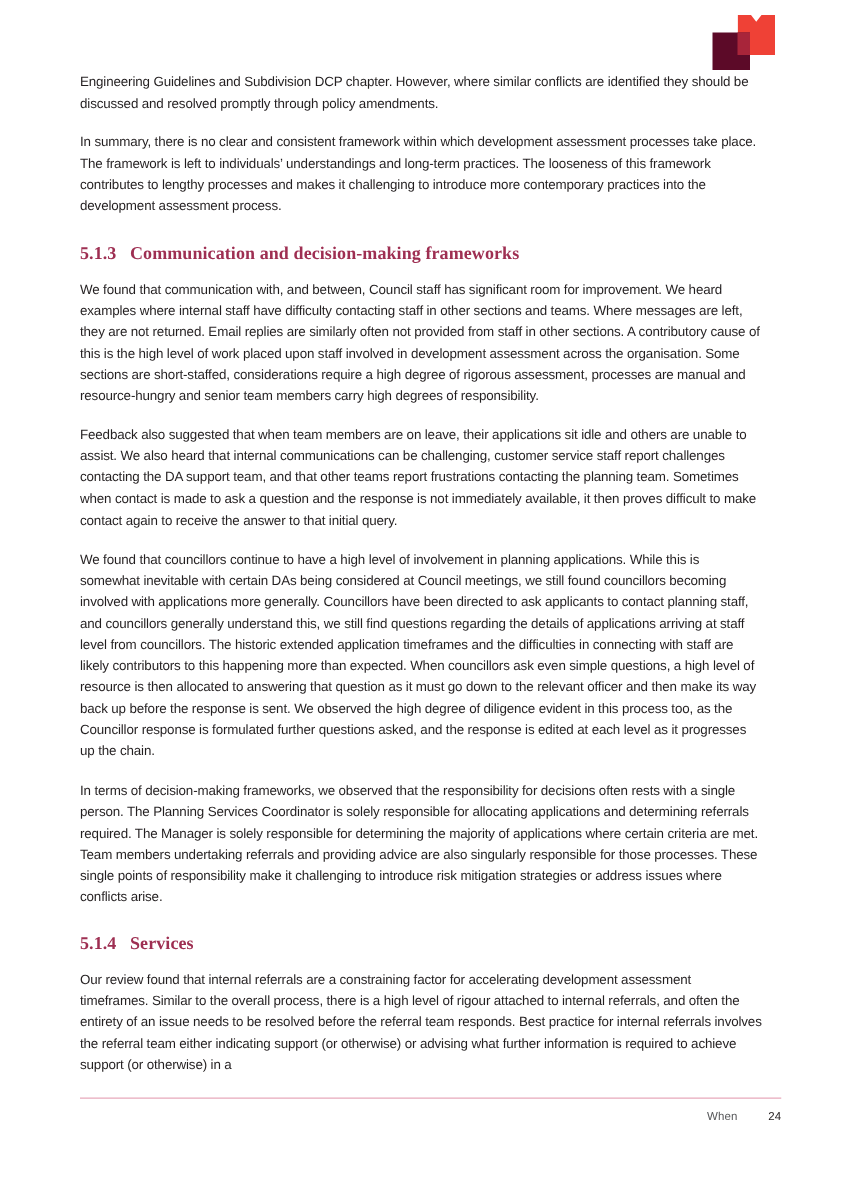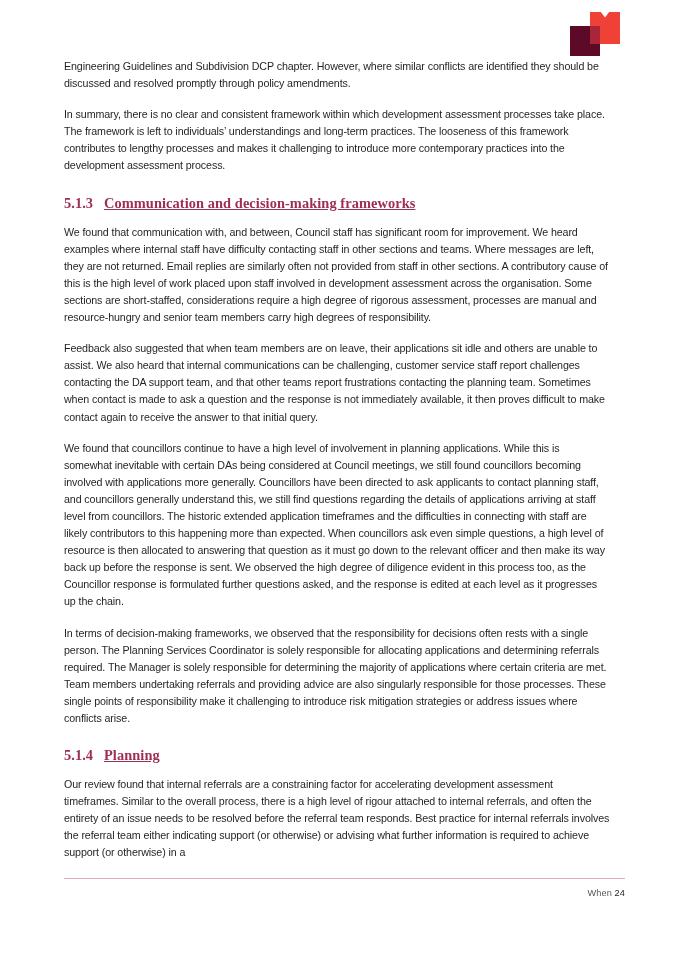--- a/index.html
+++ b/index.html
@@ -91,21 +91,20 @@
     letter-spacing: 0.005em;
   }
 
   .section-heading .heading-number {
     display: inline-block;
     min-width: 40px;
   }
 
   .section-heading .heading-title {
     display: inline;
-    text-decoration: underline;
   }
 
   
   .content > .body-text:first-child {
     margin-top: 0;
   }
 
   
   .page-footer {
     position: absolute;
@@ -130,20 +129,21 @@
     letter-spacing: 0.01em;
   }
 
   .footer-meta .page-word {
     font-weight: 400;
   }
 
   .footer-meta .page-number {
     font-weight: 400;
     color: #231f20;
+    margin-left: 22px;
   }
 </style>
 </head>
 <body>
 
 <div class="page">
 
   <div class="page-header">
     <div class="brand-logo">
       <div class="mark-red"></div>
@@ -164,21 +164,21 @@
 
     <p class="body-text">We found that communication with, and between, Council staff has significant room for improvement.  We heard examples where internal staff have difficulty contacting staff in other sections and teams. Where messages are left, they are not returned. Email replies are similarly often not provided from staff in other sections. A contributory cause of this is the high level of work placed upon staff involved in development assessment across the organisation. Some sections are short-staffed, considerations require a high degree of rigorous assessment, processes are manual and resource-hungry and senior team members carry high degrees of responsibility.</p>
 
     <p class="body-text">Feedback also suggested that when team members are on leave, their applications sit idle and others are unable to assist. We also heard that internal communications can be challenging, customer service staff report challenges contacting the DA support team, and that other teams report frustrations contacting the planning team. Sometimes when contact is made to ask a question and the response is not immediately available, it then proves difficult to make contact again to receive the answer to that initial query.</p>
 
     <p class="body-text">We found that councillors continue to have a high level of involvement in planning applications. While this is somewhat inevitable with certain DAs being considered at Council meetings, we still found councillors becoming involved with applications more generally. Councillors have been directed to ask applicants to contact planning staff, and councillors generally understand this, we still find questions regarding the details of applications arriving at staff level from councillors. The historic extended application timeframes and the difficulties in connecting with staff are likely contributors to this happening more than expected. When councillors ask even simple questions, a high level of resource is then allocated to answering that question as it must go down to the relevant officer and then make its way back up before the response is sent. We observed the high degree of diligence evident in this process too, as the Councillor response is formulated further questions asked, and the response is edited at each level as it progresses up the chain.</p>
 
     <p class="body-text">In terms of decision-making frameworks, we observed that the responsibility for decisions often rests with a single person. The Planning Services Coordinator is solely responsible for allocating applications and determining referrals required. The Manager is solely responsible for determining the majority of applications where certain criteria are met. Team members undertaking referrals and providing advice are also singularly responsible for those processes. These single points of responsibility make it challenging to introduce risk mitigation strategies or address issues where conflicts arise.</p>
 
     <h3 class="section-heading">
-      <span class="heading-number">5.1.4</span><span class="heading-title">Planning</span>
+      <span class="heading-number">5.1.4</span><span class="heading-title">Services</span>
     </h3>
 
     <p class="body-text">Our review found that internal referrals are a constraining factor for accelerating development assessment timeframes. Similar to the overall process, there is a high level of rigour attached to internal referrals, and often the entirety of an issue needs to be resolved before the referral team responds. Best practice for internal referrals involves the referral team either indicating support (or otherwise) or advising what further information is required to achieve support (or otherwise) in a</p>
 
   </div>
 
   <div class="page-footer">
     <div class="footer-rule"></div>
     <div class="footer-meta">
       <span class="page-word">When</span>

